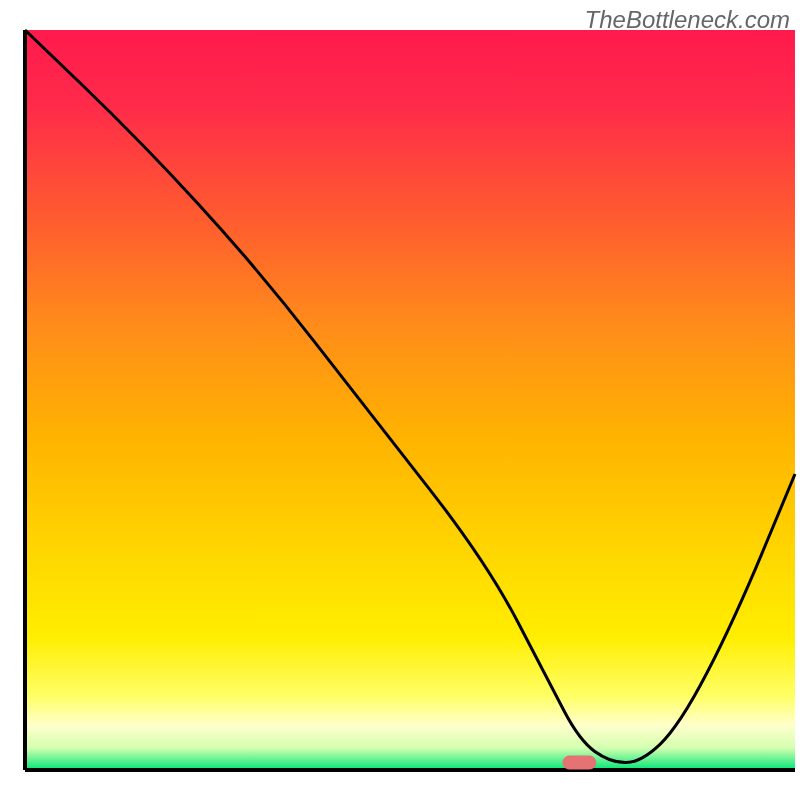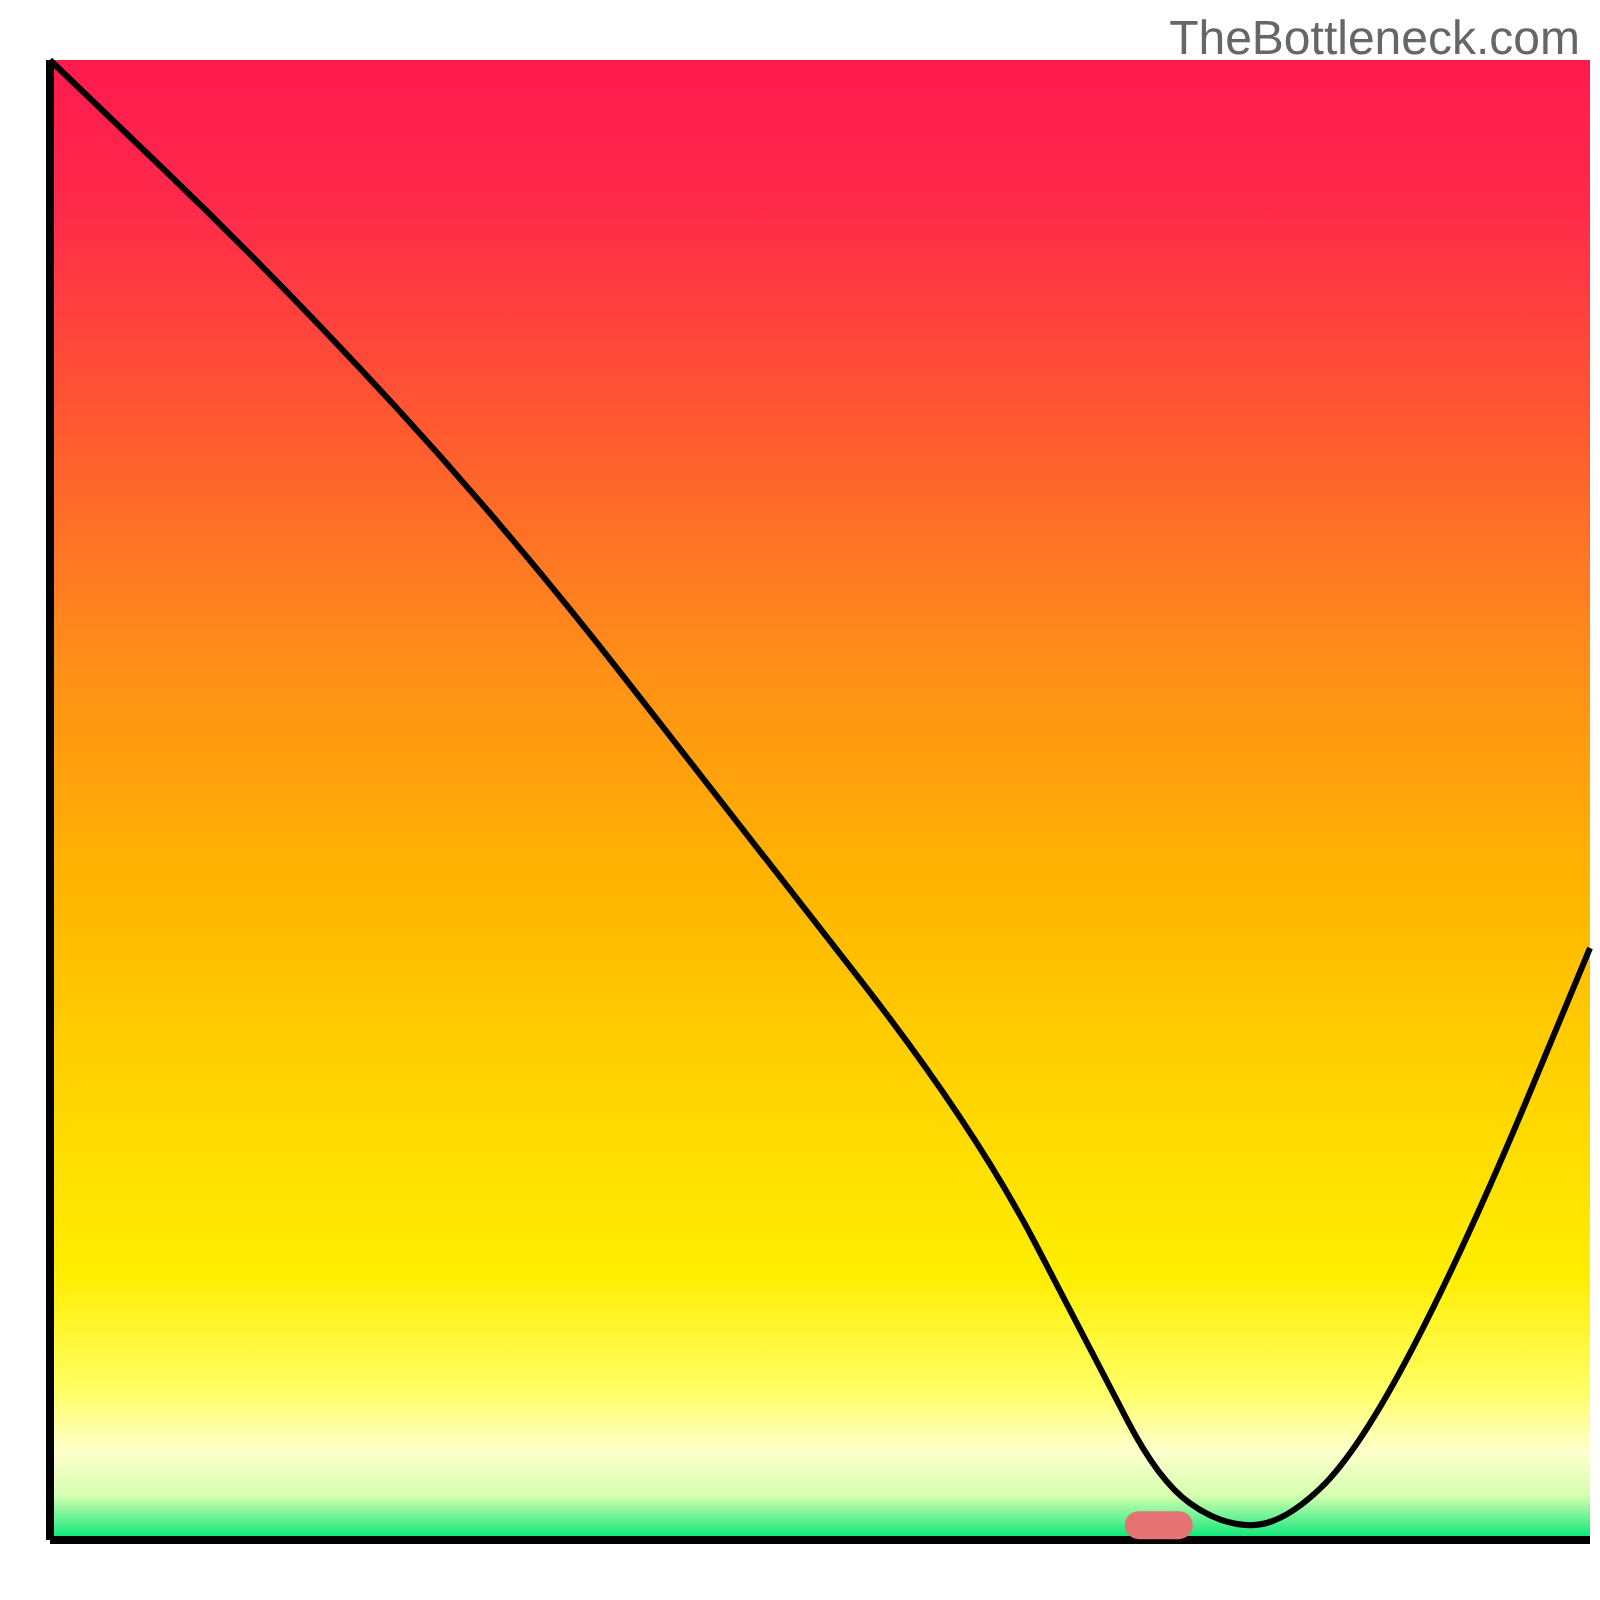--- a/index.html
+++ b/index.html
@@ -8,20 +8,21 @@
     width: 800px;
     height: 800px;
     position: relative;
     font-family: Arial, sans-serif;
     background: #fff;
   }
   .container {
     position: relative;
     width: 800px;
     height: 800px;
+    font-style: italic;
   }
   .watermark {
     position: absolute;
     top: 6px;
     right: 10px;
     color: #666;
     font-size: 24px;
     font-weight: 500;
     z-index: 10;
   }

